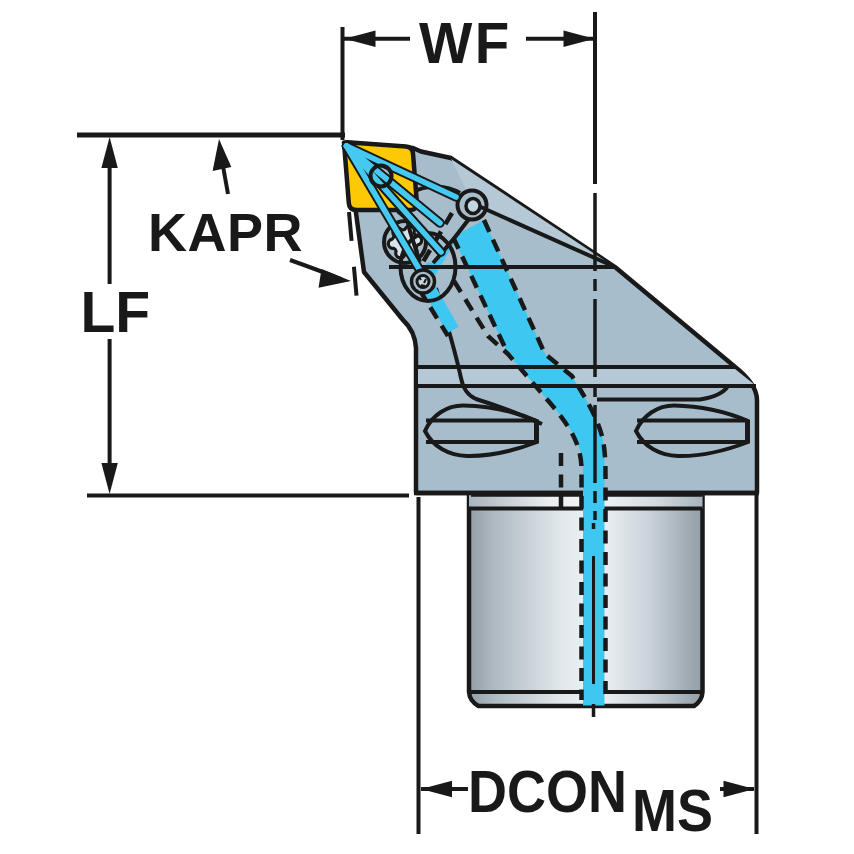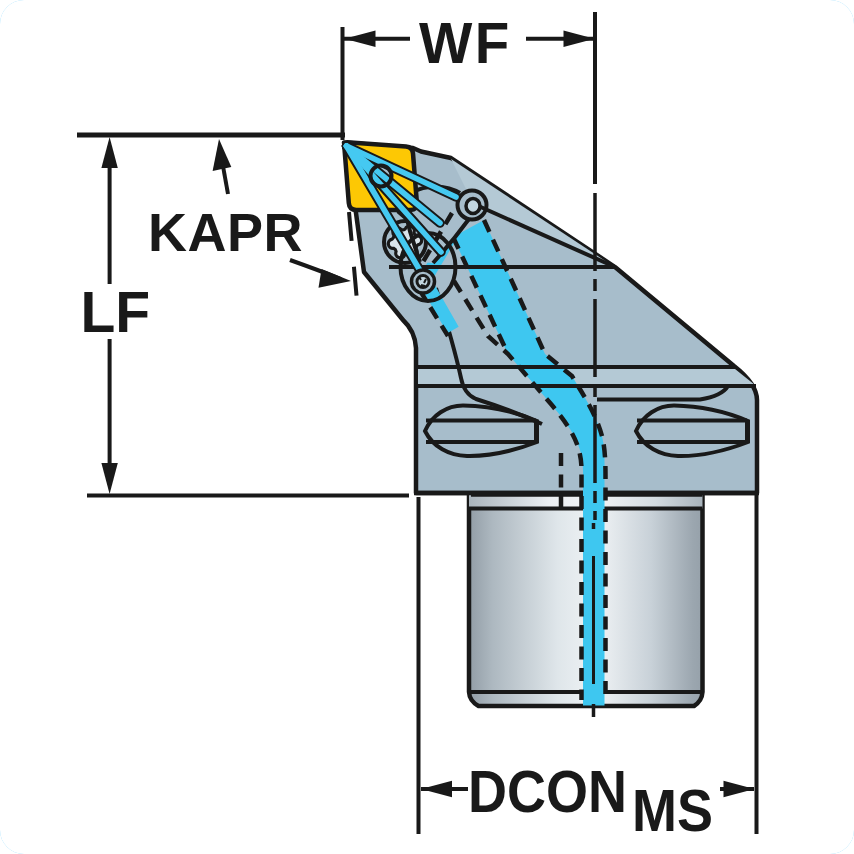--- a/index.html
+++ b/index.html
@@ -1,16 +1,16 @@
 <!DOCTYPE html>
 <html><head>
 <meta charset="utf-8">
 <style>
 html,body{margin:0;padding:0;background:#fff;}
-#wrap{width:854px;height:854px;position:relative;overflow:hidden;background:#7dd3fc;border-radius:24px;}
+#wrap{width:854px;height:854px;position:relative;overflow:hidden;background:#7dd3fc;}
 text{font-family:"Liberation Sans",sans-serif;font-weight:bold;fill:#191919;}
 </style>
 </head>
 <body>
 <div id="wrap">
 <svg width="854" height="854" viewBox="0 0 854 854">
 <defs>
 <linearGradient id="cyl" x1="0" y1="0" x2="1" y2="0">
   <stop offset="0" stop-color="#929da6"></stop>
   <stop offset="0.1" stop-color="#adb8c0"></stop>

